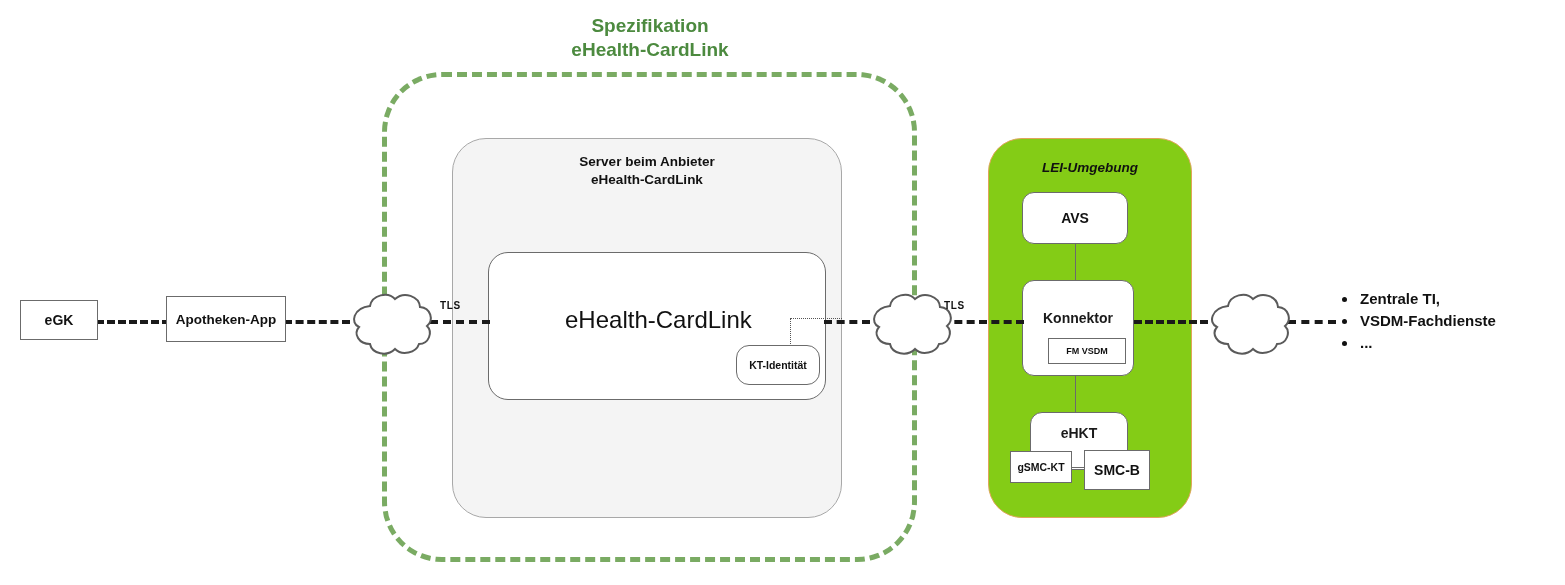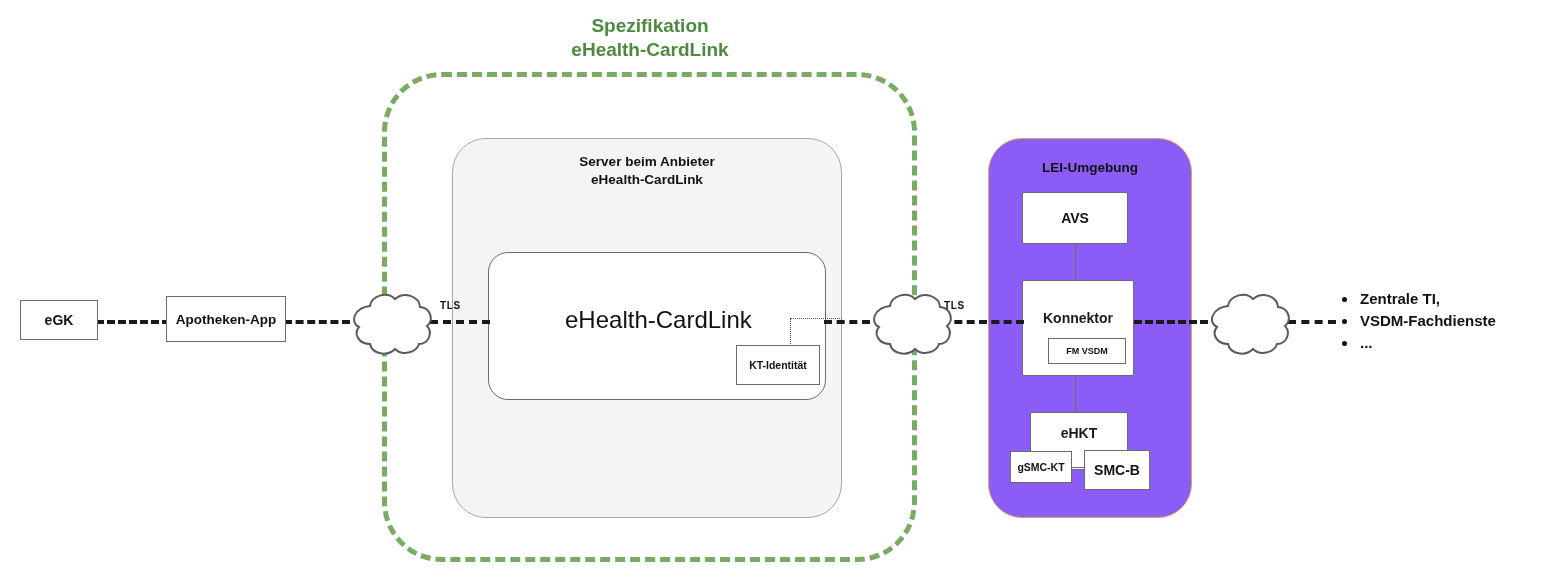--- a/index.html
+++ b/index.html
@@ -5,31 +5,31 @@
   html,body{margin:0;padding:0;background:#fff;}
   body{width:1565px;height:585px;overflow:hidden;
        font-family:"Liberation Sans","DejaVu Sans",sans-serif;color:#1a1a1a;}
   #stage{position:relative;width:1565px;height:585px;}
   .abs{position:absolute;box-sizing:border-box;}
 
   
   .panel{border-radius:34px;border:1.5px solid #9a9a9a;}
   .panel-blue{background:#d9e4f7;border-color:#8fa8cf;}
   .panel-grey{background:#f4f4f4;border-color:#a8a8a8;}
-  .panel-orange{background:#8b5cf6;border-color:#e0a55a;}
+  .panel-orange{background:#84cc16;border-color:#e0a55a;font-style:italic;}
   .panel-ti{background:#f4f4f4;border-color:#a8a8a8;}
 
   .panel-title{position:absolute;left:0;right:0;text-align:center;
                font-weight:bold;font-size:13.5px;line-height:1.35;color:#111;}
 
   
   .node{background:#fff;border:1.5px solid #6b6b6b;display:flex;
         align-items:center;justify-content:center;text-align:center;
         font-weight:bold;font-size:14px;color:#111;}
-  .node-round{border-radius:2px;}
+  .node-round{border-radius:12px;}
   .node-plain{border-radius:0;}
   .node-sm{font-size:10.5px;font-weight:bold;}
 
   
   .inner-box{background:#fff;border:1.5px solid #6b6b6b;border-radius:20px;}
   .inner-label{position:absolute;font-size:24px;font-weight:400;color:#111;}
 
   
   .spec-boundary{border:5px dashed #7aab63;border-radius:60px;background:transparent;}
   .spec-title{position:absolute;text-align:center;font-weight:bold;
@@ -70,21 +70,21 @@
       <div>Server beim Anbieter</div>
       <div>eHealth-CardLink</div>
     </div>
   </div>
 
   <div class="abs inner-box" style="left:488px;top:252px;width:338px;height:148px;"></div>
   <div class="inner-label" style="left:565px;top:306px;">eHealth-CardLink</div>
 
   <div class="abs dotted-v" style="left:790px;top:318px;height:30px;"></div>
   <div class="abs dotted-h" style="left:790px;top:318px;width:52px;"></div>
-  <div class="abs node node-plain node-sm" style="left:736px;top:345px;width:84px;height:40px;">KT-Identität</div>
+  <div class="abs node node-plain node-sm" style="left:736px;top:345px;width:84px;height:40px;border-radius:13px;">KT-Identität</div>
 
   <div class="abs panel panel-orange" style="left:988px;top:138px;width:204px;height:380px;">
     <div class="panel-title" style="top:20px;">LEI-Umgebung</div>
   </div>
 
   <div class="abs node node-round" style="left:1022px;top:192px;width:106px;height:52px;">AVS</div>
   <div class="abs vline" style="left:1075px;top:244px;height:36px;"></div>
 
   <div class="abs node node-round" style="left:1022px;top:280px;width:112px;height:96px;position:absolute;display:block;">
   </div>

